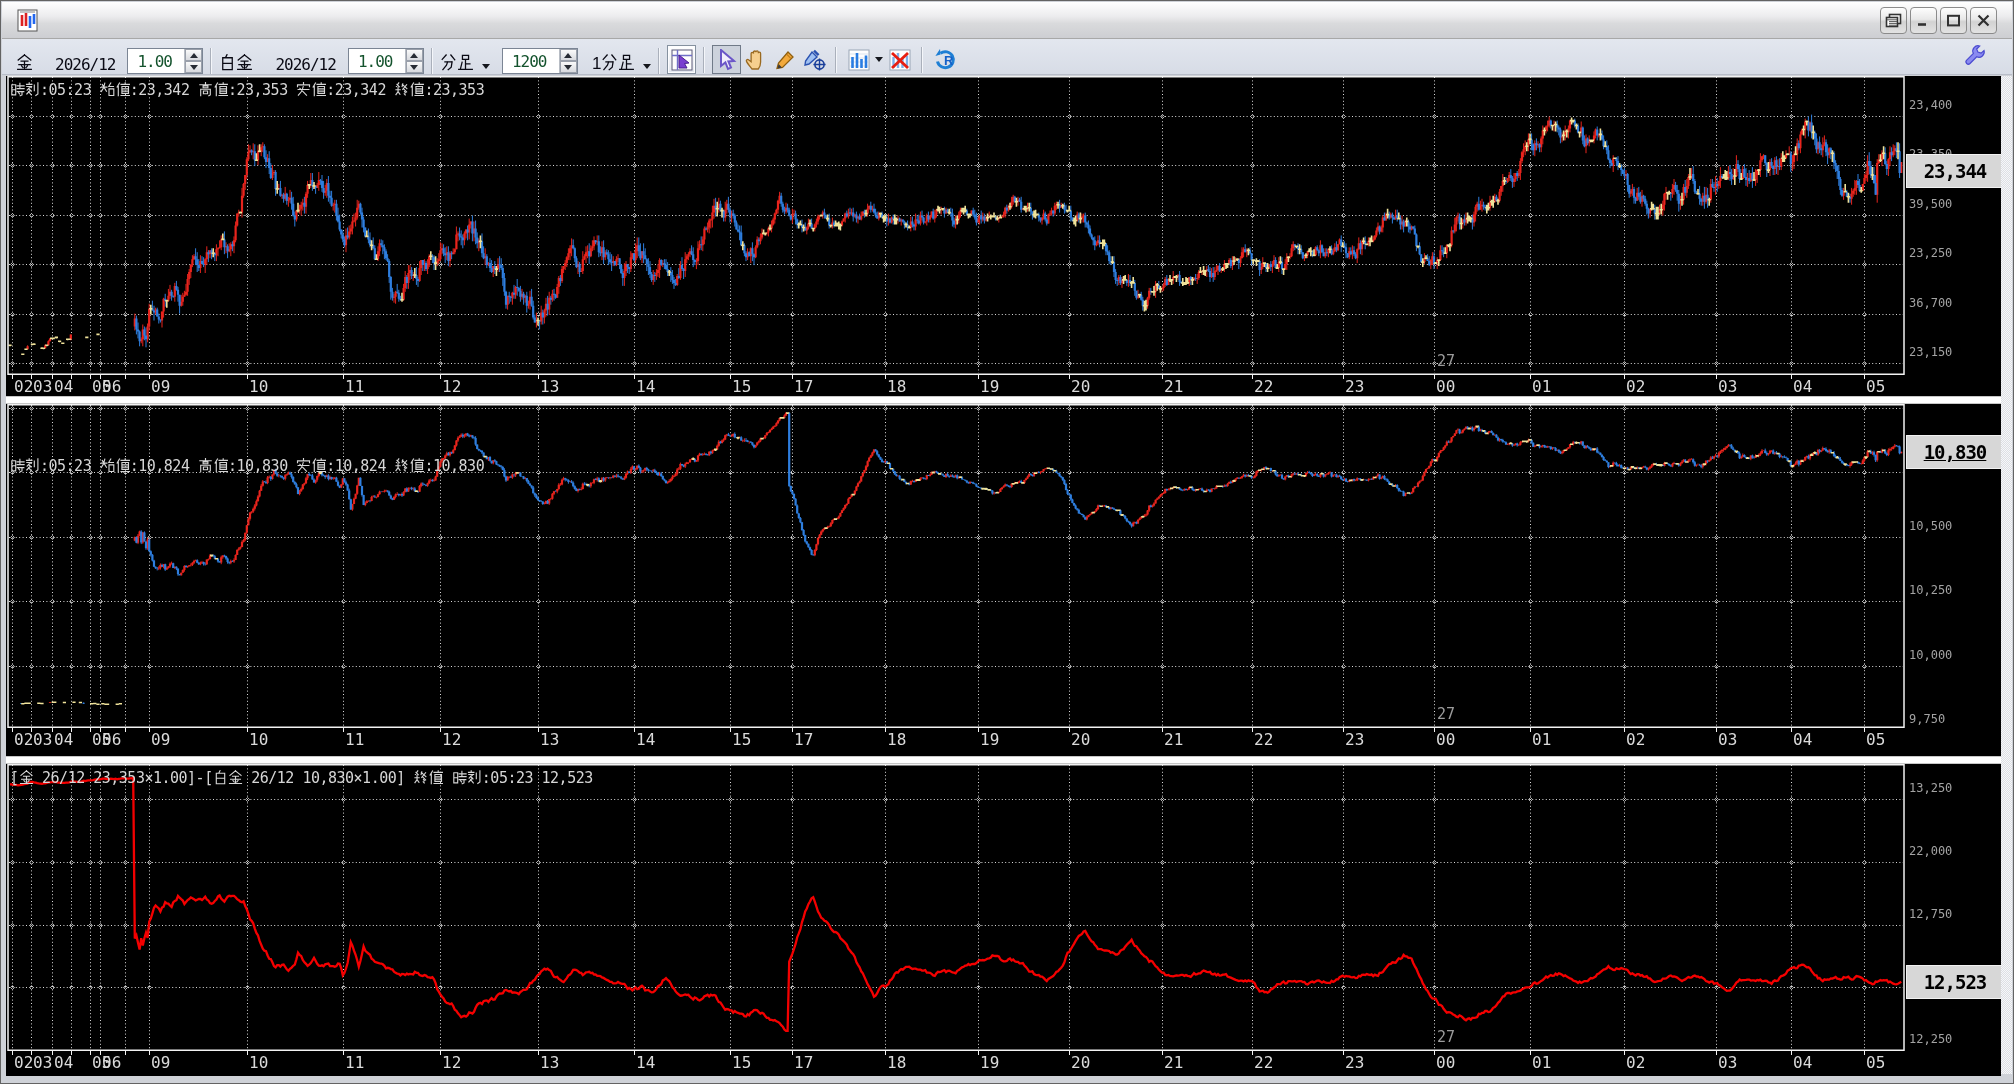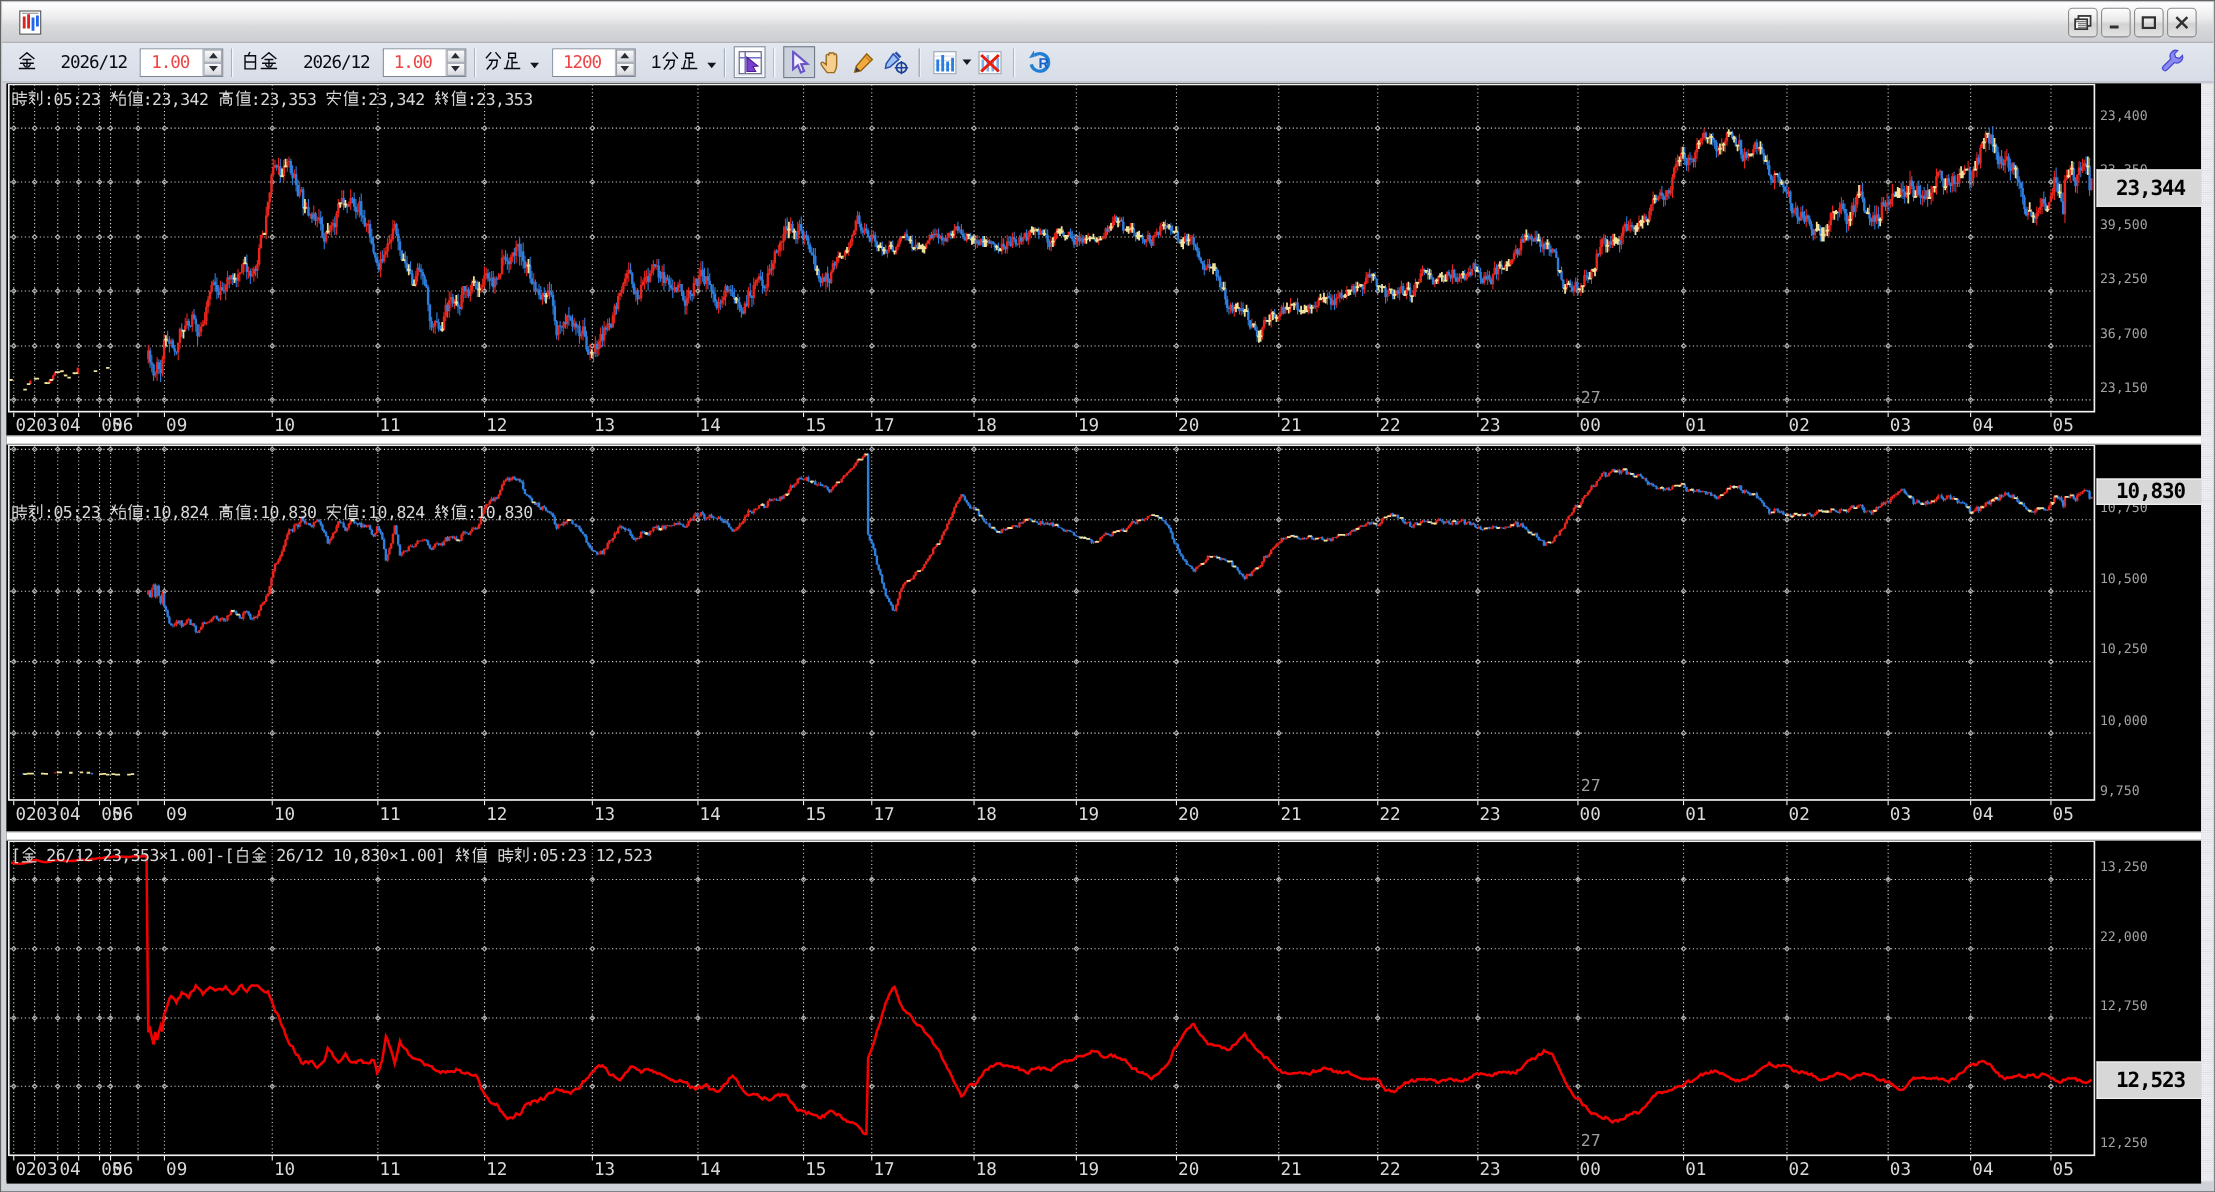--- a/index.html
+++ b/index.html
@@ -15,29 +15,29 @@
   color:#101010; letter-spacing:0.2px; white-space:nowrap;
   font-family:"DejaVu Sans Mono","Liberation Mono",monospace; }
 .winbtns { position:absolute; right:15px; top:5px; display:flex; gap:3px; }
 .winbtn { width:27px; height:27px; border:1px solid #8b8b8b; border-radius:4px;
   background:linear-gradient(#fdfdfd,#e8e8e8 45%,#d2d2d2 55%,#e2e2e2); padding:0;
   display:flex; align-items:center; justify-content:center; }
 .winbtn svg { display:block; }
 
 .toolbar { position:absolute; left:1px; right:1px; top:38px; height:36px;
   background:linear-gradient(#e3e7ef,#d7dce6); border-bottom:1px solid #b9bec9;
-  display:flex; align-items:center; }
+  display:flex; align-items:flex-end; }
 .tb-label { font-size:17px; color:#0a0a14; white-space:nowrap; }
 .tb-num { font-family:"DejaVu Sans Mono","Liberation Mono",monospace; font-size:16px;
   color:#0a0a14; letter-spacing:-1px; }
 .spinbox { display:inline-flex; width:76px; height:26px; border:1px solid #7b8594;
   background:#fff; }
 .spinbox input { flex:1 1 auto; width:50px; border:0; outline:none; padding:2px 9px;
   font-family:"DejaVu Sans Mono","Liberation Mono",monospace; font-size:16px;
-  letter-spacing:-1px; color:#ef4444; background:#fff; }
+  letter-spacing:-1px; color:#14532d; background:#fff; }
 .spinner { display:flex; flex-direction:column; width:18px; border-left:1px solid #b7bcc4; }
 .spinner .sbtn { flex:1; border:1px solid #9aa0ab; border-width:1px;
   background:linear-gradient(#fafafa,#d8dadf); display:flex; align-items:center;
   justify-content:center; padding:0; }
 .tri-up { width:0; height:0; border-left:4px solid transparent;
   border-right:4px solid transparent; border-bottom:5px solid #272b33; }
 .tri-dn { width:0; height:0; border-left:4px solid transparent;
   border-right:4px solid transparent; border-top:5px solid #272b33; }
 .caret { width:0; height:0; border-left:4px solid transparent;
   border-right:4px solid transparent; border-top:5px solid #14161c;
@@ -386,21 +386,21 @@
         <div class="xlab" style="left: 1158px; top: 326px;">21</div>
         <div class="xlab" style="left: 1248px; top: 326px;">22</div>
         <div class="xlab" style="left: 1339px; top: 326px;">23</div>
         <div class="xlab" style="left: 1430px; top: 326px;">00</div>
         <div class="xlab" style="left: 1526px; top: 326px;">01</div>
         <div class="xlab" style="left: 1620px; top: 326px;">02</div>
         <div class="xlab" style="left: 1712px; top: 326px;">03</div>
         <div class="xlab" style="left: 1787px; top: 326px;">04</div>
         <div class="xlab" style="left: 1860px; top: 326px;">05</div>
         <div class="datelab" style="left: 1431px; top: 301px;">27</div>
-        <div class="pricebox" style="left: 1900px; width: 97px; height: 24px; top: 31px;">10,830</div>
+        <div class="pricebox" style="left: 1900px; width: 97px; height: 34px; top: 31px; text-decoration: underline;">10,830</div>
       </div>
       <div class="panel" style="top: 763px; height: 312px;">
         <svg width="1997" height="312" class="chart">
           <path d="M6.5 1V285M25.5 1V285M46.5 1V285M65.5 1V285M84.5 1V285M94.5 1V285M119.5 1V285M143.5 1V285M241.5 1V285M337.5 1V285M434.5 1V285M532.5 1V285M628.5 1V285M724.5 1V285M786.5 1V285M879.5 1V285M972.5 1V285M1063.5 1V285M1156.5 1V285M1246.5 1V285M1337.5 1V285M1428.5 1V285M1524.5 1V285M1618.5 1V285M1710.5 1V285M1785.5 1V285M1858.5 1V285" stroke="#dadada" fill="none" stroke-width="1" stroke-dasharray="1 2.4"></path>
           <path d="M3 35.5H1897M3 98.5H1897M3 161.5H1897M3 223.5H1897" stroke="#dadada" fill="none" stroke-width="1" stroke-dasharray="1 2.4"></path>
           <path d="M6.5 33.5L8.5 35.5L6.5 37.5L4.5 35.5ZM25.5 33.5L27.5 35.5L25.5 37.5L23.5 35.5ZM46.5 33.5L48.5 35.5L46.5 37.5L44.5 35.5ZM65.5 33.5L67.5 35.5L65.5 37.5L63.5 35.5ZM84.5 33.5L86.5 35.5L84.5 37.5L82.5 35.5ZM94.5 33.5L96.5 35.5L94.5 37.5L92.5 35.5ZM119.5 33.5L121.5 35.5L119.5 37.5L117.5 35.5ZM143.5 33.5L145.5 35.5L143.5 37.5L141.5 35.5ZM241.5 33.5L243.5 35.5L241.5 37.5L239.5 35.5ZM337.5 33.5L339.5 35.5L337.5 37.5L335.5 35.5ZM434.5 33.5L436.5 35.5L434.5 37.5L432.5 35.5ZM532.5 33.5L534.5 35.5L532.5 37.5L530.5 35.5ZM628.5 33.5L630.5 35.5L628.5 37.5L626.5 35.5ZM724.5 33.5L726.5 35.5L724.5 37.5L722.5 35.5ZM786.5 33.5L788.5 35.5L786.5 37.5L784.5 35.5ZM879.5 33.5L881.5 35.5L879.5 37.5L877.5 35.5ZM972.5 33.5L974.5 35.5L972.5 37.5L970.5 35.5ZM1063.5 33.5L1065.5 35.5L1063.5 37.5L1061.5 35.5ZM1156.5 33.5L1158.5 35.5L1156.5 37.5L1154.5 35.5ZM1246.5 33.5L1248.5 35.5L1246.5 37.5L1244.5 35.5ZM1337.5 33.5L1339.5 35.5L1337.5 37.5L1335.5 35.5ZM1428.5 33.5L1430.5 35.5L1428.5 37.5L1426.5 35.5ZM1524.5 33.5L1526.5 35.5L1524.5 37.5L1522.5 35.5ZM1618.5 33.5L1620.5 35.5L1618.5 37.5L1616.5 35.5ZM1710.5 33.5L1712.5 35.5L1710.5 37.5L1708.5 35.5ZM1785.5 33.5L1787.5 35.5L1785.5 37.5L1783.5 35.5ZM1858.5 33.5L1860.5 35.5L1858.5 37.5L1856.5 35.5ZM6.5 96.5L8.5 98.5L6.5 100.5L4.5 98.5ZM25.5 96.5L27.5 98.5L25.5 100.5L23.5 98.5ZM46.5 96.5L48.5 98.5L46.5 100.5L44.5 98.5ZM65.5 96.5L67.5 98.5L65.5 100.5L63.5 98.5ZM84.5 96.5L86.5 98.5L84.5 100.5L82.5 98.5ZM94.5 96.5L96.5 98.5L94.5 100.5L92.5 98.5ZM119.5 96.5L121.5 98.5L119.5 100.5L117.5 98.5ZM143.5 96.5L145.5 98.5L143.5 100.5L141.5 98.5ZM241.5 96.5L243.5 98.5L241.5 100.5L239.5 98.5ZM337.5 96.5L339.5 98.5L337.5 100.5L335.5 98.5ZM434.5 96.5L436.5 98.5L434.5 100.5L432.5 98.5ZM532.5 96.5L534.5 98.5L532.5 100.5L530.5 98.5ZM628.5 96.5L630.5 98.5L628.5 100.5L626.5 98.5ZM724.5 96.5L726.5 98.5L724.5 100.5L722.5 98.5ZM786.5 96.5L788.5 98.5L786.5 100.5L784.5 98.5ZM879.5 96.5L881.5 98.5L879.5 100.5L877.5 98.5ZM972.5 96.5L974.5 98.5L972.5 100.5L970.5 98.5ZM1063.5 96.5L1065.5 98.5L1063.5 100.5L1061.5 98.5ZM1156.5 96.5L1158.5 98.5L1156.5 100.5L1154.5 98.5ZM1246.5 96.5L1248.5 98.5L1246.5 100.5L1244.5 98.5ZM1337.5 96.5L1339.5 98.5L1337.5 100.5L1335.5 98.5ZM1428.5 96.5L1430.5 98.5L1428.5 100.5L1426.5 98.5ZM1524.5 96.5L1526.5 98.5L1524.5 100.5L1522.5 98.5ZM1618.5 96.5L1620.5 98.5L1618.5 100.5L1616.5 98.5ZM1710.5 96.5L1712.5 98.5L1710.5 100.5L1708.5 98.5ZM1785.5 96.5L1787.5 98.5L1785.5 100.5L1783.5 98.5ZM1858.5 96.5L1860.5 98.5L1858.5 100.5L1856.5 98.5ZM6.5 159.5L8.5 161.5L6.5 163.5L4.5 161.5ZM25.5 159.5L27.5 161.5L25.5 163.5L23.5 161.5ZM46.5 159.5L48.5 161.5L46.5 163.5L44.5 161.5ZM65.5 159.5L67.5 161.5L65.5 163.5L63.5 161.5ZM84.5 159.5L86.5 161.5L84.5 163.5L82.5 161.5ZM94.5 159.5L96.5 161.5L94.5 163.5L92.5 161.5ZM119.5 159.5L121.5 161.5L119.5 163.5L117.5 161.5ZM143.5 159.5L145.5 161.5L143.5 163.5L141.5 161.5ZM241.5 159.5L243.5 161.5L241.5 163.5L239.5 161.5ZM337.5 159.5L339.5 161.5L337.5 163.5L335.5 161.5ZM434.5 159.5L436.5 161.5L434.5 163.5L432.5 161.5ZM532.5 159.5L534.5 161.5L532.5 163.5L530.5 161.5ZM628.5 159.5L630.5 161.5L628.5 163.5L626.5 161.5ZM724.5 159.5L726.5 161.5L724.5 163.5L722.5 161.5ZM786.5 159.5L788.5 161.5L786.5 163.5L784.5 161.5ZM879.5 159.5L881.5 161.5L879.5 163.5L877.5 161.5ZM972.5 159.5L974.5 161.5L972.5 163.5L970.5 161.5ZM1063.5 159.5L1065.5 161.5L1063.5 163.5L1061.5 161.5ZM1156.5 159.5L1158.5 161.5L1156.5 163.5L1154.5 161.5ZM1246.5 159.5L1248.5 161.5L1246.5 163.5L1244.5 161.5ZM1337.5 159.5L1339.5 161.5L1337.5 163.5L1335.5 161.5ZM1428.5 159.5L1430.5 161.5L1428.5 163.5L1426.5 161.5ZM1524.5 159.5L1526.5 161.5L1524.5 163.5L1522.5 161.5ZM1618.5 159.5L1620.5 161.5L1618.5 163.5L1616.5 161.5ZM1710.5 159.5L1712.5 161.5L1710.5 163.5L1708.5 161.5ZM1785.5 159.5L1787.5 161.5L1785.5 163.5L1783.5 161.5ZM1858.5 159.5L1860.5 161.5L1858.5 163.5L1856.5 161.5ZM6.5 221.5L8.5 223.5L6.5 225.5L4.5 223.5ZM25.5 221.5L27.5 223.5L25.5 225.5L23.5 223.5ZM46.5 221.5L48.5 223.5L46.5 225.5L44.5 223.5ZM65.5 221.5L67.5 223.5L65.5 225.5L63.5 223.5ZM84.5 221.5L86.5 223.5L84.5 225.5L82.5 223.5ZM94.5 221.5L96.5 223.5L94.5 225.5L92.5 223.5ZM119.5 221.5L121.5 223.5L119.5 225.5L117.5 223.5ZM143.5 221.5L145.5 223.5L143.5 225.5L141.5 223.5ZM241.5 221.5L243.5 223.5L241.5 225.5L239.5 223.5ZM337.5 221.5L339.5 223.5L337.5 225.5L335.5 223.5ZM434.5 221.5L436.5 223.5L434.5 225.5L432.5 223.5ZM532.5 221.5L534.5 223.5L532.5 225.5L530.5 223.5ZM628.5 221.5L630.5 223.5L628.5 225.5L626.5 223.5ZM724.5 221.5L726.5 223.5L724.5 225.5L722.5 223.5ZM786.5 221.5L788.5 223.5L786.5 225.5L784.5 223.5ZM879.5 221.5L881.5 223.5L879.5 225.5L877.5 223.5ZM972.5 221.5L974.5 223.5L972.5 225.5L970.5 223.5ZM1063.5 221.5L1065.5 223.5L1063.5 225.5L1061.5 223.5ZM1156.5 221.5L1158.5 223.5L1156.5 225.5L1154.5 223.5ZM1246.5 221.5L1248.5 223.5L1246.5 225.5L1244.5 223.5ZM1337.5 221.5L1339.5 223.5L1337.5 225.5L1335.5 223.5ZM1428.5 221.5L1430.5 223.5L1428.5 225.5L1426.5 223.5ZM1524.5 221.5L1526.5 223.5L1524.5 225.5L1522.5 223.5ZM1618.5 221.5L1620.5 223.5L1618.5 225.5L1616.5 223.5ZM1710.5 221.5L1712.5 223.5L1710.5 225.5L1708.5 223.5ZM1785.5 221.5L1787.5 223.5L1785.5 225.5L1783.5 223.5ZM1858.5 221.5L1860.5 223.5L1858.5 225.5L1856.5 223.5Z" fill="none" stroke="#b0b0b0" stroke-width="1"></path>
           <path d="M4.0 20.4L5.6 20.4L7.2 20.9L8.8 20.9L10.4 20.9L12.0 21.4L13.6 21.1L15.2 20.9L16.8 20.6L18.4 20.1L20.0 19.9L21.6 19.6L23.2 18.6L24.8 17.8L26.4 17.8L28.0 18.3L29.6 18.6L31.2 19.1L32.8 19.4L34.4 19.6L36.0 19.9L37.6 19.4L39.2 19.4L40.8 18.8L42.4 18.3L44.0 18.3L45.6 18.1L47.2 17.8L48.8 18.1L50.4 18.1L52.0 18.6L53.6 18.6L55.2 18.8L56.8 18.8L58.4 18.8L60.0 18.6L61.6 18.6L63.2 18.3L64.8 17.8L66.4 17.3L68.0 17.6L69.6 17.6L71.2 17.8L72.8 17.8L74.4 18.1L76.0 17.3L77.6 16.8L79.2 17.1L80.8 16.6L82.4 16.3L84.0 16.3L85.6 16.3L87.2 16.1L88.8 15.6L90.4 15.3L92.0 15.1L93.6 15.3L95.2 15.1L96.8 14.6L98.4 14.6L100.0 14.8L101.6 15.1L103.2 15.1L104.8 14.6L106.4 14.8L108.0 15.1L109.6 14.8L111.2 15.3L112.8 14.8L114.4 14.6L116.0 14.3L117.6 14.3L119.2 14.3L120.8 14.6L122.4 14.6L124.0 14.3L125.6 14.3L127.2 13.8L128.8 174.4L130.4 171.4L132.0 178.7L133.6 185.5L135.2 174.2L136.8 181.5L138.4 174.2L140.0 168.6L141.6 173.9L143.2 157.8L144.8 154.6L146.4 149.3L148.0 143.8L149.6 141.5L151.2 143.0L152.8 144.5L154.4 147.5L156.0 143.5L157.6 142.7L159.2 138.2L160.8 139.5L162.4 139.7L164.0 141.5L165.6 143.0L167.2 138.5L168.8 137.0L170.4 136.2L172.0 131.9L173.6 133.7L175.2 135.2L176.8 136.5L178.4 140.0L180.0 138.0L181.6 136.0L183.2 135.0L184.8 133.4L186.4 134.2L188.0 135.2L189.6 136.5L191.2 135.7L192.8 135.0L194.4 135.0L196.0 136.0L197.6 134.5L199.2 132.7L200.8 135.5L202.4 136.5L204.0 139.0L205.6 139.7L207.2 139.0L208.8 137.0L210.4 135.5L212.0 132.4L213.6 131.4L215.2 134.5L216.8 136.2L218.4 137.7L220.0 135.0L221.6 132.7L223.2 131.7L224.8 132.2L226.4 131.9L228.0 131.9L229.6 133.2L231.2 135.2L232.8 136.2L234.4 137.7L236.0 138.2L237.6 137.2L239.2 142.0L240.8 145.3L242.4 149.8L244.0 155.3L245.6 156.8L247.2 159.3L248.8 164.6L250.4 168.9L252.0 171.4L253.6 176.9L255.2 180.7L256.8 184.7L258.4 186.7L260.0 187.2L261.6 191.5L263.2 194.8L264.8 195.0L266.4 198.3L268.0 202.1L269.6 203.3L271.2 201.1L272.8 201.1L274.4 202.6L276.0 200.8L277.6 200.6L279.2 202.8L280.8 205.3L282.4 206.8L284.0 204.8L285.6 203.6L287.2 201.8L288.8 200.6L290.4 195.3L292.0 188.7L293.6 191.0L295.2 192.0L296.8 196.0L298.4 198.3L300.0 199.8L301.6 201.8L303.2 200.6L304.8 199.0L306.4 196.5L308.0 193.8L309.6 196.8L311.2 199.8L312.8 201.6L314.4 201.8L316.0 201.3L317.6 202.3L319.2 200.3L320.8 199.8L322.4 199.5L324.0 202.1L325.6 202.1L327.2 202.1L328.8 202.8L330.4 202.1L332.0 199.5L333.6 199.8L335.2 204.1L336.8 211.4L338.4 209.1L340.0 204.3L341.6 199.0L343.2 189.0L344.8 178.2L346.4 181.7L348.0 186.7L349.6 190.8L351.2 196.3L352.8 202.8L354.4 197.0L356.0 190.0L357.6 182.5L359.2 186.5L360.8 188.2L362.4 189.5L364.0 190.8L365.6 194.8L367.2 195.8L368.8 197.8L370.4 198.3L372.0 198.8L373.6 199.3L375.2 199.5L376.8 200.3L378.4 201.8L380.0 204.3L381.6 203.8L383.2 204.1L384.8 205.1L386.4 205.3L388.0 207.6L389.6 208.8L391.2 209.6L392.8 209.9L394.4 211.4L396.0 209.9L397.6 210.1L399.2 211.1L400.8 209.6L402.4 210.4L404.0 209.9L405.6 210.1L407.2 210.4L408.8 207.8L410.4 208.8L412.0 208.8L413.6 211.1L415.2 211.6L416.8 212.1L418.4 211.1L420.0 211.6L421.6 213.1L423.2 213.4L424.8 213.9L426.4 213.1L428.0 215.4L429.6 219.1L431.2 225.2L432.8 227.7L434.4 230.5L436.0 232.7L437.6 234.5L439.2 237.5L440.8 239.0L442.4 239.3L444.0 240.3L445.6 239.5L447.2 242.0L448.8 245.8L450.4 246.8L452.0 249.3L453.6 251.1L455.2 253.3L456.8 252.3L458.4 251.8L460.0 252.6L461.6 251.3L463.2 248.3L464.8 248.8L466.4 249.6L468.0 247.8L469.6 243.8L471.2 240.8L472.8 239.3L474.4 238.8L476.0 240.0L477.6 237.2L479.2 236.7L480.8 236.5L482.4 238.0L484.0 235.7L485.6 234.2L487.2 235.7L488.8 235.5L490.4 232.5L492.0 230.5L493.6 229.5L495.2 229.7L496.8 229.2L498.4 226.4L500.0 225.9L501.6 226.7L503.2 227.4L504.8 226.9L506.4 228.7L508.0 228.4L509.6 228.7L511.2 229.0L512.8 230.2L514.4 227.9L516.0 226.9L517.6 225.7L519.2 225.9L520.8 225.4L522.4 222.4L524.0 218.9L525.6 219.1L527.2 216.6L528.8 215.9L530.4 212.9L532.0 210.9L533.6 210.1L535.2 207.3L536.8 206.1L538.4 204.6L540.0 205.6L541.6 204.6L543.2 206.1L544.8 206.8L546.4 210.1L548.0 212.9L549.6 213.4L551.2 212.9L552.8 214.9L554.4 215.9L556.0 217.4L557.6 218.1L559.2 216.1L560.8 214.1L562.4 211.4L564.0 210.6L565.6 208.6L567.2 205.8L568.8 205.6L570.4 206.1L572.0 207.1L573.6 208.6L575.2 208.8L576.8 211.1L578.4 209.9L580.0 208.3L581.6 208.1L583.2 207.8L584.8 209.1L586.4 208.8L588.0 210.6L589.6 210.4L591.2 211.9L592.8 211.9L594.4 212.1L596.0 213.4L597.6 213.9L599.2 214.9L600.8 215.9L602.4 216.6L604.0 217.9L605.6 217.9L607.2 219.4L608.8 219.4L610.4 219.1L612.0 217.9L613.6 218.9L615.2 219.7L616.8 219.9L618.4 219.9L620.0 222.2L621.6 224.9L623.2 223.9L624.8 224.9L626.4 226.4L628.0 224.9L629.6 223.4L631.2 225.2L632.8 224.7L634.4 222.7L636.0 221.7L637.6 223.2L639.2 226.4L640.8 226.2L642.4 225.9L644.0 227.4L645.6 228.4L647.2 228.2L648.8 226.9L650.4 224.9L652.0 222.2L653.6 221.4L655.2 220.2L656.8 216.4L658.4 215.6L660.0 214.1L661.6 215.9L663.2 217.1L664.8 219.7L666.4 223.2L668.0 224.7L669.6 227.4L671.2 229.2L672.8 230.5L674.4 231.7L676.0 231.5L677.6 231.0L679.2 230.5L680.8 231.0L682.4 230.7L684.0 232.7L685.6 234.0L687.2 235.5L688.8 233.5L690.4 234.2L692.0 235.7L693.6 236.5L695.2 235.5L696.8 234.5L698.4 232.2L700.0 231.7L701.6 230.7L703.2 232.5L704.8 230.7L706.4 231.5L708.0 231.0L709.6 231.7L711.2 235.2L712.8 238.0L714.4 238.5L716.0 240.8L717.6 243.5L719.2 245.8L720.8 245.0L722.4 245.3L724.0 246.3L725.6 246.3L727.2 248.6L728.8 247.0L730.4 248.3L732.0 248.8L733.6 249.6L735.2 249.6L736.8 250.1L738.4 252.3L740.0 252.6L741.6 250.1L743.2 251.3L744.8 248.6L746.4 247.8L748.0 246.0L749.6 245.8L751.2 246.3L752.8 248.1L754.4 249.6L756.0 248.8L757.6 249.6L759.2 252.1L760.8 253.8L762.4 253.8L764.0 255.8L765.6 255.8L767.2 256.6L768.8 256.1L770.4 257.3L772.0 257.9L773.6 259.1L775.2 261.1L776.8 262.6L778.4 265.6L780.0 266.9L781.6 266.9L783.2 197.8L784.8 193.8L786.4 189.7L788.0 185.0L789.6 179.9L791.2 173.4L792.8 169.4L794.4 165.1L796.0 158.1L797.6 153.3L799.2 147.5L800.8 144.5L802.4 140.2L804.0 137.5L805.6 134.2L807.2 133.2L808.8 137.7L810.4 142.5L812.0 147.5L813.6 150.3L815.2 153.8L816.8 154.8L818.4 156.8L820.0 157.3L821.6 158.8L823.2 161.1L824.8 164.4L826.4 166.4L828.0 168.1L829.6 167.9L831.2 168.9L832.8 170.6L834.4 174.2L836.0 175.7L837.6 177.2L839.2 178.7L840.8 180.7L842.4 184.7L844.0 186.5L845.6 188.7L847.2 190.2L848.8 193.0L850.4 198.0L852.0 200.8L853.6 203.3L855.2 207.3L856.8 209.3L858.4 212.9L860.0 216.4L861.6 220.2L863.2 222.9L864.8 225.9L866.4 228.7L868.0 232.7L869.6 231.7L871.2 229.2L872.8 225.7L874.4 223.2L876.0 221.7L877.6 221.4L879.2 222.7L880.8 221.4L882.4 220.2L884.0 216.4L885.6 215.4L887.2 213.1L888.8 209.6L890.4 208.3L892.0 208.6L893.6 206.3L895.2 205.1L896.8 205.6L898.4 204.1L900.0 202.8L901.6 202.8L903.2 202.6L904.8 204.1L906.4 205.1L908.0 204.6L909.6 204.6L911.2 205.3L912.8 205.6L914.4 205.6L916.0 206.6L917.6 206.6L919.2 206.1L920.8 208.6L922.4 208.6L924.0 208.8L925.6 209.9L927.2 211.4L928.8 211.9L930.4 209.3L932.0 207.8L933.6 208.1L935.2 207.6L936.8 206.8L938.4 206.1L940.0 208.1L941.6 206.8L943.2 206.6L944.8 207.6L946.4 208.3L948.0 208.6L949.6 209.3L951.2 206.8L952.8 206.1L954.4 204.6L956.0 203.3L957.6 202.8L959.2 201.6L960.8 201.3L962.4 200.0L964.0 201.1L965.6 200.0L967.2 199.8L968.8 200.0L970.4 199.0L972.0 197.3L973.6 196.0L975.2 196.3L976.8 196.0L978.4 196.3L980.0 195.5L981.6 194.5L983.2 194.3L984.8 193.5L986.4 191.3L988.0 191.8L989.6 192.0L991.2 192.0L992.8 192.5L994.4 195.3L996.0 196.5L997.6 197.3L999.2 197.3L1000.8 197.0L1002.4 195.3L1004.0 194.5L1005.6 196.5L1007.2 195.5L1008.8 197.3L1010.4 197.8L1012.0 197.8L1013.6 199.3L1015.2 199.3L1016.8 199.0L1018.4 201.6L1020.0 203.1L1021.6 205.1L1023.2 207.6L1024.8 207.6L1026.4 207.3L1028.0 210.1L1029.6 210.9L1031.2 211.1L1032.8 210.9L1034.4 212.6L1036.0 212.6L1037.6 213.9L1039.2 215.6L1040.8 217.1L1042.4 214.9L1044.0 213.9L1045.6 212.9L1047.2 212.1L1048.8 210.1L1050.4 207.8L1052.0 207.3L1053.6 205.3L1055.2 203.8L1056.8 201.6L1058.4 198.3L1060.0 192.8L1061.6 188.7L1063.2 188.0L1064.8 185.2L1066.4 182.5L1068.0 179.9L1069.6 176.9L1071.2 174.4L1072.8 171.9L1074.4 170.9L1076.0 169.9L1077.6 167.4L1079.2 166.9L1080.8 169.9L1082.4 172.7L1084.0 175.2L1085.6 177.4L1087.2 178.2L1088.8 180.9L1090.4 182.5L1092.0 185.2L1093.6 185.2L1095.2 185.2L1096.8 186.0L1098.4 186.5L1100.0 186.5L1101.6 186.7L1103.2 187.0L1104.8 188.7L1106.4 188.2L1108.0 189.2L1109.6 190.5L1111.2 190.5L1112.8 189.5L1114.4 186.7L1116.0 185.7L1117.6 185.2L1119.2 182.7L1120.8 180.7L1122.4 179.2L1124.0 177.7L1125.6 175.7L1127.2 179.2L1128.8 182.0L1130.4 182.2L1132.0 184.7L1133.6 186.5L1135.2 189.2L1136.8 190.5L1138.4 192.3L1140.0 193.0L1141.6 194.8L1143.2 197.8L1144.8 196.8L1146.4 197.5L1148.0 199.8L1149.6 202.1L1151.2 203.3L1152.8 205.6L1154.4 207.1L1156.0 208.6L1157.6 208.6L1159.2 210.9L1160.8 211.4L1162.4 210.9L1164.0 211.9L1165.6 212.1L1167.2 212.4L1168.8 211.9L1170.4 211.4L1172.0 211.6L1173.6 211.4L1175.2 210.9L1176.8 210.9L1178.4 211.9L1180.0 211.1L1181.6 211.9L1183.2 212.1L1184.8 212.9L1186.4 211.1L1188.0 209.1L1189.6 210.4L1191.2 210.1L1192.8 209.3L1194.4 209.3L1196.0 207.6L1197.6 206.6L1199.2 207.1L1200.8 207.8L1202.4 208.1L1204.0 207.8L1205.6 209.9L1207.2 210.4L1208.8 209.6L1210.4 211.4L1212.0 210.1L1213.6 211.6L1215.2 211.4L1216.8 210.6L1218.4 210.6L1220.0 210.1L1221.6 212.6L1223.2 213.1L1224.8 213.6L1226.4 214.4L1228.0 215.1L1229.6 215.9L1231.2 216.4L1232.8 217.1L1234.4 216.6L1236.0 216.6L1237.6 217.4L1239.2 216.4L1240.8 217.4L1242.4 216.4L1244.0 217.1L1245.6 216.9L1247.2 217.9L1248.8 219.4L1250.4 223.4L1252.0 224.7L1253.6 227.4L1255.2 227.2L1256.8 226.7L1258.4 228.2L1260.0 227.9L1261.6 228.7L1263.2 227.7L1264.8 225.4L1266.4 224.9L1268.0 223.4L1269.6 222.4L1271.2 220.2L1272.8 220.2L1274.4 220.4L1276.0 218.6L1277.6 217.6L1279.2 219.4L1280.8 219.1L1282.4 217.1L1284.0 217.1L1285.6 217.4L1287.2 217.4L1288.8 216.9L1290.4 217.9L1292.0 217.4L1293.6 217.1L1295.2 217.1L1296.8 218.1L1298.4 217.9L1300.0 219.9L1301.6 220.4L1303.2 219.1L1304.8 218.1L1306.4 217.6L1308.0 218.4L1309.6 217.6L1311.2 216.6L1312.8 216.4L1314.4 217.4L1316.0 218.6L1317.6 217.4L1319.2 218.4L1320.8 218.9L1322.4 218.9L1324.0 219.1L1325.6 216.9L1327.2 217.9L1328.8 217.1L1330.4 215.4L1332.0 215.4L1333.6 213.1L1335.2 212.4L1336.8 211.6L1338.4 212.9L1340.0 211.9L1341.6 212.4L1343.2 212.4L1344.8 213.1L1346.4 213.4L1348.0 212.9L1349.6 214.1L1351.2 213.9L1352.8 211.9L1354.4 212.4L1356.0 210.9L1357.6 210.6L1359.2 211.1L1360.8 210.1L1362.4 210.6L1364.0 211.1L1365.6 210.4L1367.2 212.1L1368.8 210.6L1370.4 211.4L1372.0 211.9L1373.6 208.8L1375.2 208.8L1376.8 208.1L1378.4 205.8L1380.0 203.8L1381.6 201.8L1383.2 200.0L1384.8 199.8L1386.4 198.3L1388.0 198.5L1389.6 198.8L1391.2 196.5L1392.8 194.3L1394.4 195.0L1396.0 194.0L1397.6 190.8L1399.2 192.3L1400.8 192.3L1402.4 193.8L1404.0 193.8L1405.6 194.5L1407.2 199.0L1408.8 202.1L1410.4 204.8L1412.0 208.8L1413.6 212.4L1415.2 215.1L1416.8 219.4L1418.4 221.9L1420.0 225.4L1421.6 226.9L1423.2 230.0L1424.8 232.7L1426.4 234.5L1428.0 234.7L1429.6 234.7L1431.2 237.5L1432.8 240.8L1434.4 240.8L1436.0 242.0L1437.6 244.8L1439.2 246.8L1440.8 248.6L1442.4 248.1L1444.0 248.3L1445.6 249.1L1447.2 250.6L1448.8 251.3L1450.4 252.6L1452.0 253.1L1453.6 251.3L1455.2 252.1L1456.8 253.6L1458.4 255.3L1460.0 256.3L1461.6 254.8L1463.2 254.3L1464.8 255.6L1466.4 253.8L1468.0 253.8L1469.6 253.6L1471.2 253.1L1472.8 249.8L1474.4 250.1L1476.0 248.8L1477.6 248.8L1479.2 247.0L1480.8 247.0L1482.4 248.1L1484.0 247.8L1485.6 246.0L1487.2 243.8L1488.8 243.0L1490.4 241.3L1492.0 238.8L1493.6 237.5L1495.2 235.0L1496.8 232.5L1498.4 232.2L1500.0 229.7L1501.6 229.0L1503.2 229.0L1504.8 229.7L1506.4 228.7L1508.0 228.4L1509.6 228.4L1511.2 227.4L1512.8 227.2L1514.4 226.7L1516.0 225.2L1517.6 224.4L1519.2 223.7L1520.8 223.4L1522.4 223.4L1524.0 223.2L1525.6 221.9L1527.2 219.4L1528.8 218.4L1530.4 219.7L1532.0 219.4L1533.6 218.1L1535.2 216.9L1536.8 216.1L1538.4 214.4L1540.0 212.6L1541.6 213.6L1543.2 212.1L1544.8 211.1L1546.4 211.9L1548.0 211.6L1549.6 209.6L1551.2 210.9L1552.8 209.3L1554.4 209.9L1556.0 210.6L1557.6 212.1L1559.2 211.4L1560.8 212.6L1562.4 213.4L1564.0 214.4L1565.6 214.9L1567.2 216.6L1568.8 217.1L1570.4 217.6L1572.0 218.9L1573.6 217.6L1575.2 218.9L1576.8 218.1L1578.4 217.1L1580.0 217.1L1581.6 217.1L1583.2 215.4L1584.8 214.1L1586.4 214.4L1588.0 213.4L1589.6 212.6L1591.2 210.1L1592.8 209.6L1594.4 208.1L1596.0 206.8L1597.6 205.6L1599.2 205.1L1600.8 204.3L1602.4 202.1L1604.0 204.1L1605.6 204.8L1607.2 205.8L1608.8 206.1L1610.4 204.3L1612.0 204.8L1613.6 205.1L1615.2 204.1L1616.8 204.6L1618.4 205.1L1620.0 205.3L1621.6 206.1L1623.2 208.6L1624.8 210.1L1626.4 209.3L1628.0 210.6L1629.6 211.6L1631.2 210.1L1632.8 210.1L1634.4 211.6L1636.0 211.1L1637.6 212.6L1639.2 212.9L1640.8 212.1L1642.4 214.4L1644.0 214.4L1645.6 216.1L1647.2 217.4L1648.8 218.1L1650.4 217.6L1652.0 217.1L1653.6 216.9L1655.2 216.6L1656.8 214.6L1658.4 214.6L1660.0 214.4L1661.6 213.4L1663.2 211.9L1664.8 211.4L1666.4 212.6L1668.0 212.4L1669.6 212.9L1671.2 213.6L1672.8 214.9L1674.4 216.1L1676.0 217.1L1677.6 216.1L1679.2 215.4L1680.8 214.1L1682.4 213.1L1684.0 213.6L1685.6 213.4L1687.2 212.1L1688.8 211.6L1690.4 212.6L1692.0 212.4L1693.6 213.6L1695.2 213.1L1696.8 214.1L1698.4 215.1L1700.0 217.1L1701.6 217.6L1703.2 218.6L1704.8 217.6L1706.4 217.4L1708.0 219.7L1709.6 219.4L1711.2 219.1L1712.8 221.2L1714.4 221.7L1716.0 223.4L1717.6 224.2L1719.2 225.7L1720.8 226.9L1722.4 226.7L1724.0 226.7L1725.6 225.2L1727.2 223.2L1728.8 221.2L1730.4 218.6L1732.0 217.6L1733.6 215.6L1735.2 216.6L1736.8 216.1L1738.4 216.1L1740.0 215.9L1741.6 215.6L1743.2 215.6L1744.8 216.6L1746.4 216.4L1748.0 216.4L1749.6 216.9L1751.2 215.9L1752.8 216.4L1754.4 215.6L1756.0 217.1L1757.6 217.1L1759.2 216.6L1760.8 216.9L1762.4 218.4L1764.0 218.6L1765.6 219.9L1767.2 217.4L1768.8 216.4L1770.4 217.1L1772.0 216.6L1773.6 213.6L1775.2 212.1L1776.8 211.6L1778.4 210.9L1780.0 209.6L1781.6 206.6L1783.2 205.8L1784.8 204.3L1786.4 203.8L1788.0 203.1L1789.6 204.3L1791.2 204.1L1792.8 201.6L1794.4 201.3L1796.0 200.6L1797.6 200.8L1799.2 202.1L1800.8 203.3L1802.4 203.1L1804.0 204.3L1805.6 207.1L1807.2 209.1L1808.8 211.1L1810.4 211.4L1812.0 214.4L1813.6 214.1L1815.2 215.9L1816.8 217.1L1818.4 215.4L1820.0 215.9L1821.6 215.4L1823.2 215.6L1824.8 214.4L1826.4 214.6L1828.0 213.9L1829.6 212.9L1831.2 214.6L1832.8 214.9L1834.4 215.6L1836.0 215.4L1837.6 213.1L1839.2 213.6L1840.8 213.4L1842.4 212.6L1844.0 214.6L1845.6 215.6L1847.2 215.4L1848.8 213.6L1850.4 212.1L1852.0 212.4L1853.6 212.9L1855.2 213.6L1856.8 214.6L1858.4 216.4L1860.0 216.1L1861.6 217.6L1863.2 218.6L1864.8 219.1L1866.4 220.2L1868.0 219.9L1869.6 217.6L1871.2 217.9L1872.8 216.9L1874.4 216.1L1876.0 216.6L1877.6 216.1L1879.2 216.4L1880.8 216.1L1882.4 218.4L1884.0 217.6L1885.6 218.6L1887.2 219.7L1888.8 220.2L1890.4 220.4L1892.0 219.7L1893.6 218.9L1895.2 217.6" stroke="#f40000" fill="none" stroke-width="2.3"></path>
           <rect x="2" y="0.75" width="1896" height="285.5" fill="none" stroke="#f2f2f2" stroke-width="1.5"></rect>
           <path d="M6.5 287V291M25.5 287V291M46.5 287V291M65.5 287V291M84.5 287V291M94.5 287V291M119.5 287V291M143.5 287V291M241.5 287V291M337.5 287V291M434.5 287V291M532.5 287V291M628.5 287V291M724.5 287V291M786.5 287V291M879.5 287V291M972.5 287V291M1063.5 287V291M1156.5 287V291M1246.5 287V291M1337.5 287V291M1428.5 287V291M1524.5 287V291M1618.5 287V291M1710.5 287V291M1785.5 287V291M1858.5 287V291" stroke="#f2f2f2" fill="none" stroke-width="1"></path>
         </svg>

